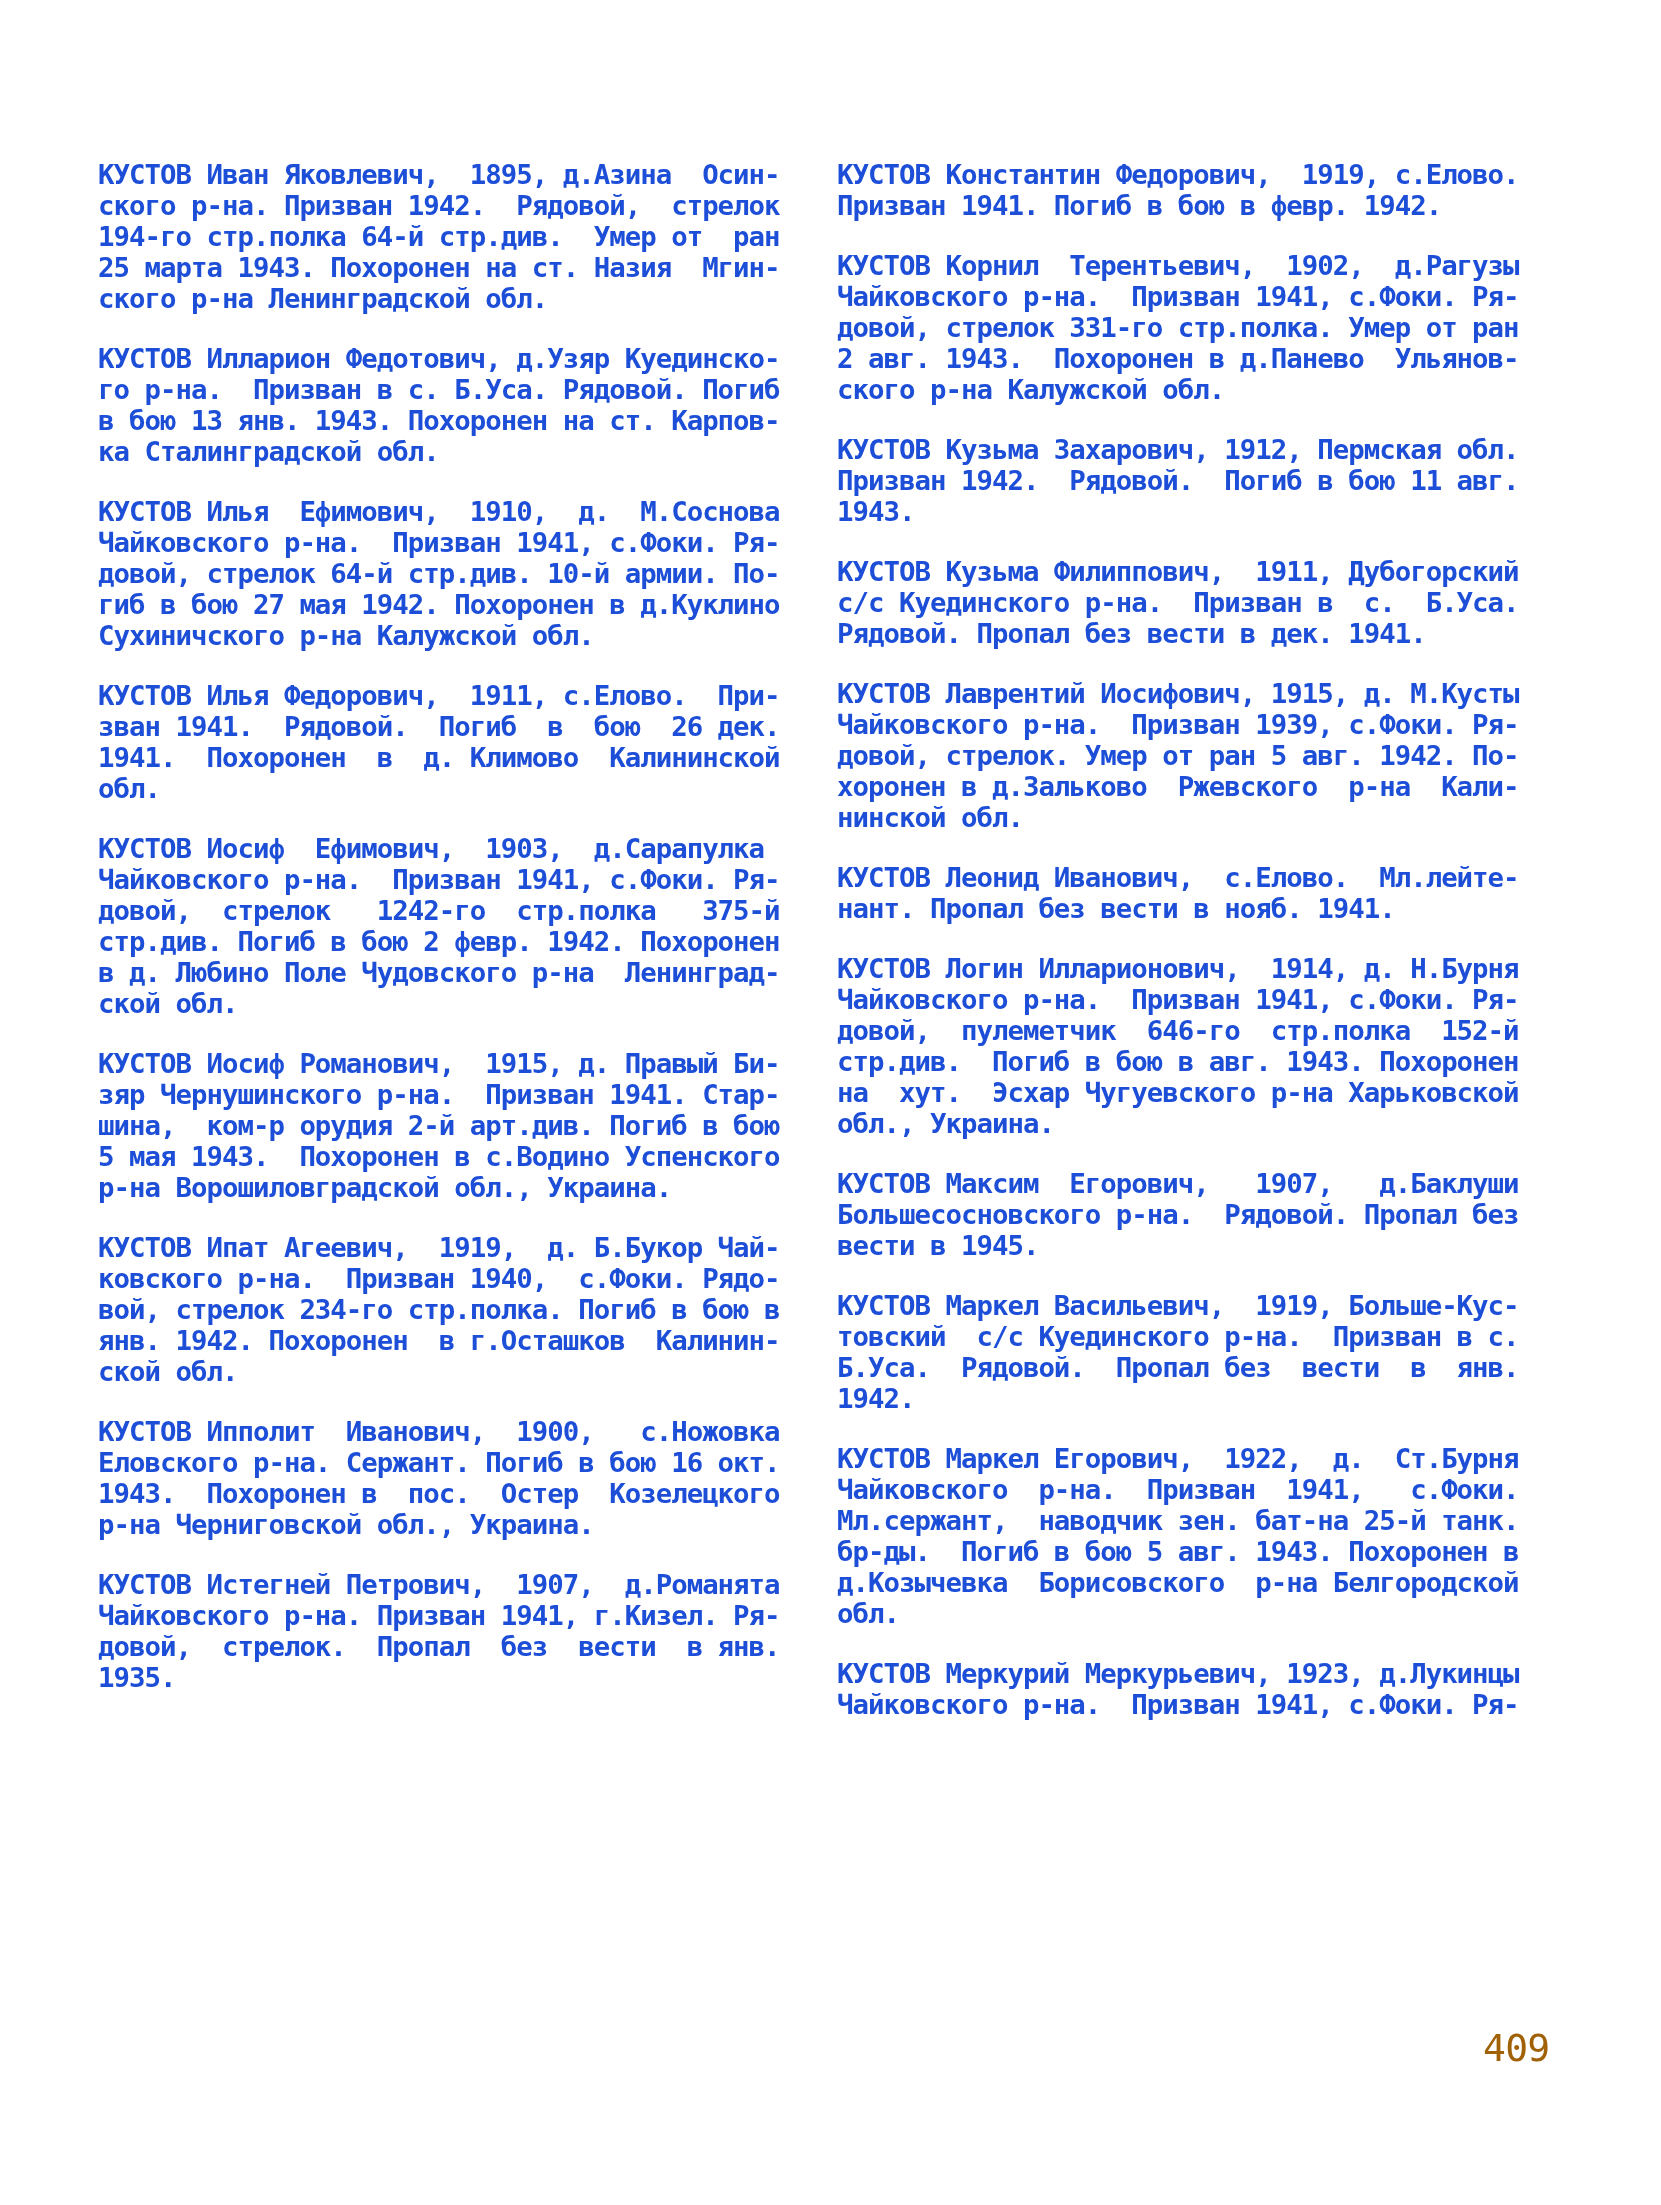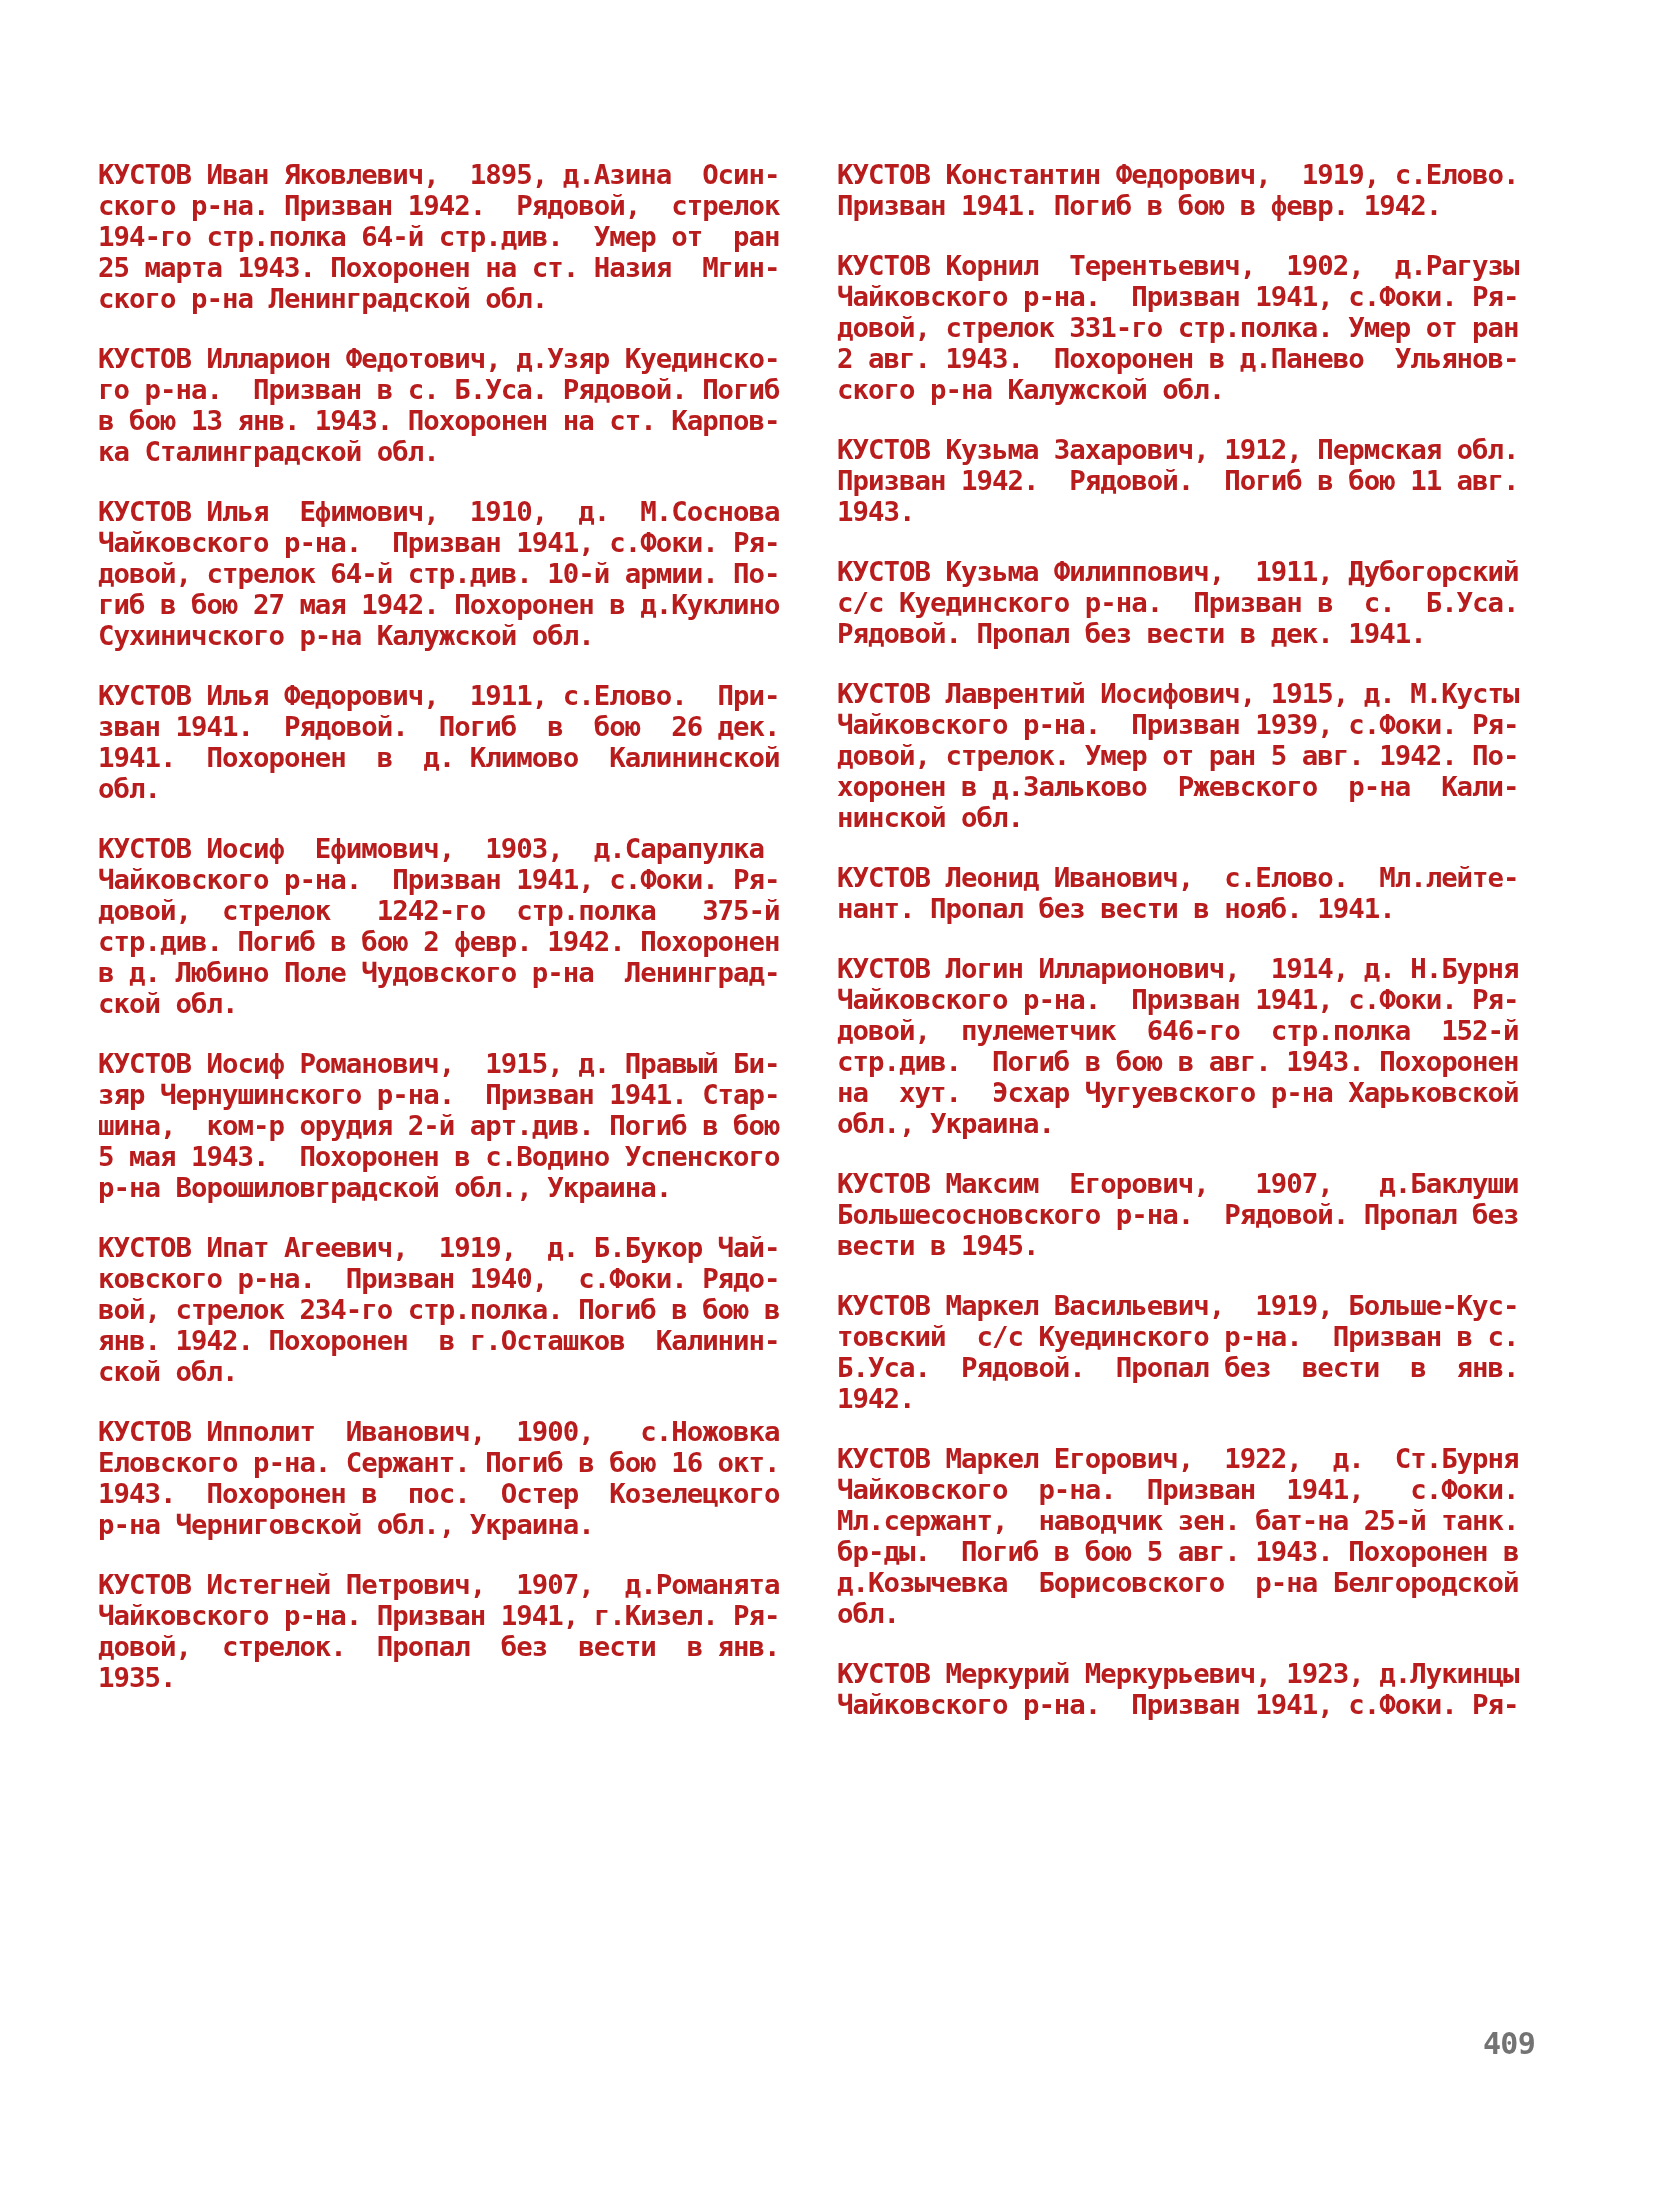--- a/index.html
+++ b/index.html
@@ -20,33 +20,33 @@
   }
   .col-left  { left: 98px;  width: 719px; }
   .col-right { left: 837px; width: 729px; }
   .entry {
     font-family: "DejaVu Sans Mono", "Liberation Mono", monospace;
     font-weight: bold;
     font-size: 27.4px;
     line-height: 31px;
     letter-spacing: -1px;
     white-space: pre;
-    color: #b91c1c;
+    color: #1d4ed8;
     margin: 0 0 29px 0;
   }
   .page-number {
     position: absolute;
     left: 1483px;
     top: 2029px;
     font-family: "DejaVu Sans Mono", "Liberation Mono", monospace;
-    font-weight: bold;
-    font-size: 30px;
+    font-weight: normal;
+    font-size: 38px;
     line-height: 1;
     letter-spacing: -0.7px;
-    color: #737373;
+    color: #a16207;
   }
 </style>
 </head>
 <body>
 
 <div class="page">
 
   <div class="col col-left">
     <div class="entry">КУСТОВ Иван Яковлевич,  1895, д.Азина  Осин-
 ского р-на. Призван 1942.  Рядовой,  стрелок

